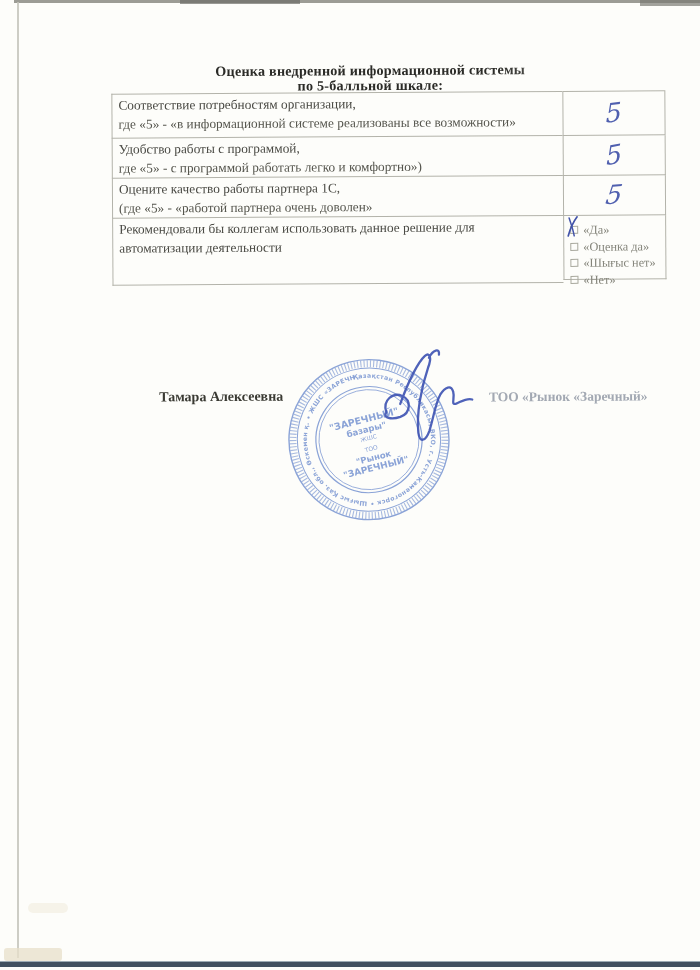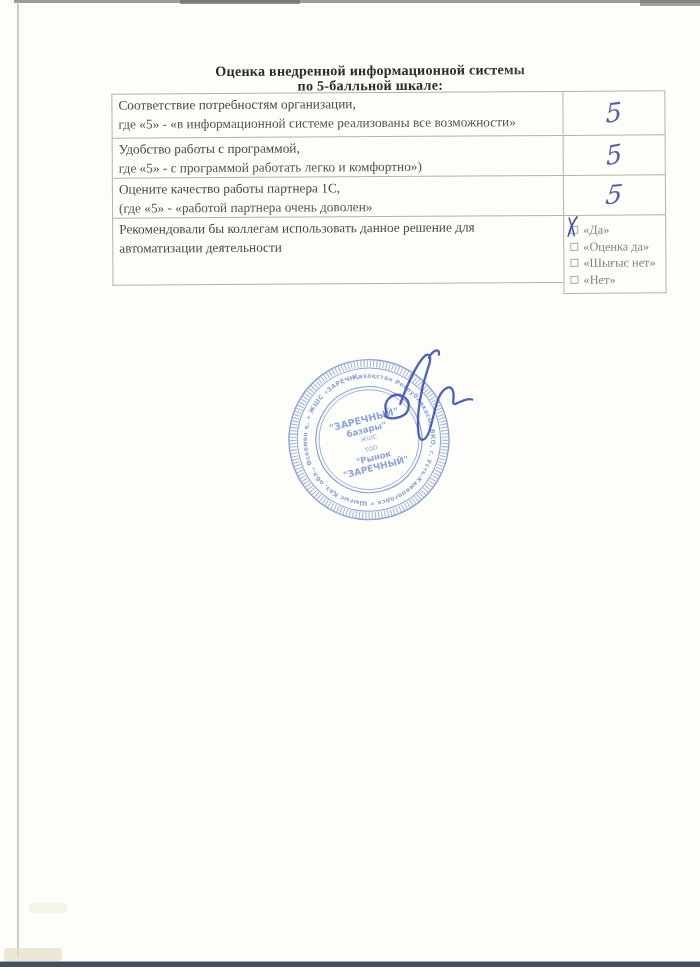--- a/index.html
+++ b/index.html
@@ -31,21 +31,21 @@
   .trow{display:flex;align-items:flex-start;}
   .cell-l{box-sizing:border-box;width:451px;border-left:1px solid #b3b3aa;border-bottom:1px solid #b3b3aa;
     padding:2px 8px 0 6px;}
   .cell-r{box-sizing:border-box;width:103px;border-left:1px solid #b3b3aa;border-right:1px solid #b3b3aa;
     border-bottom:1px solid #b3b3aa;display:flex;align-items:center;justify-content:center;position:relative;}
   .trow:first-child .cell-l,.trow:first-child .cell-r{border-top:1px solid #b3b3aa;}
   .r1 .cell-l,.r1 .cell-r{height:45px;}
   .r2 .cell-l,.r2 .cell-r{height:40px;}
   .r3 .cell-l,.r3 .cell-r{height:40px;}
   .r4 .cell-l{height:67px;}
-  .r4 .cell-r{height:78px;align-items:flex-start;justify-content:flex-start;padding:6px 0 0 4px;}
+  .r4 .cell-r{height:64px;align-items:flex-start;justify-content:flex-start;padding:6px 0 0 4px;}
   .line2{color:#56564e;}
   .hand-five{font-family:"DejaVu Serif",serif;font-style:italic;font-size:26px;color:#4253a9;
     display:inline-block;transform:rotate(-7deg) skewX(-6deg);opacity:.92;}
   .r2 .hand-five{transform:rotate(-10deg) skewX(-8deg);}
   .r3 .hand-five{transform:rotate(-4deg) skewX(-12deg);}
   
   .opt{display:flex;align-items:center;height:16.5px;position:relative;}
   .cb{box-sizing:border-box;width:8px;height:8px;border:1px solid #a9a99e;margin:0 5px 0 2px;flex:none;}
   .opt-label{font-size:12.3px;color:#84847a;white-space:nowrap;}
   .check-svg{position:absolute;left:-3px;top:-7px;pointer-events:none;}
@@ -136,22 +136,24 @@
             <div class="opt">
               <span class="cb"></span>
               <span class="opt-label">«Нет»</span>
             </div>
           </div>
         </div>
       </div>
     </div>
 
     <div class="name-left">
+      <div>Тамара Алексеевна</div>
     </div>
     <div class="name-right">
+      <div>ТОО «Рынок «Заречный»</div>
     </div>
 
     <svg class="stamp-svg" width="175" height="175" viewBox="0 0 175 175">
       <g transform="rotate(-14 87.5 87.5)" stroke="#7b97d2" fill="none" opacity="0.88">
         <circle cx="87.5" cy="87.5" r="80" stroke-width="1.4"></circle>
         <circle cx="87.5" cy="87.5" r="76" stroke-width="7" stroke-dasharray="1.1,2.1" opacity="0.75"></circle>
         <circle cx="87.5" cy="87.5" r="71.5" stroke-width="1"></circle>
         <circle cx="87.5" cy="87.5" r="53" stroke-width="1.2"></circle>
         <circle cx="87.5" cy="87.5" r="50" stroke-width="0.8"></circle>
         <path id="ringArc" d="M87.5,25.5 a62,62 0 1 1 -0.1,0" stroke="none"></path>

